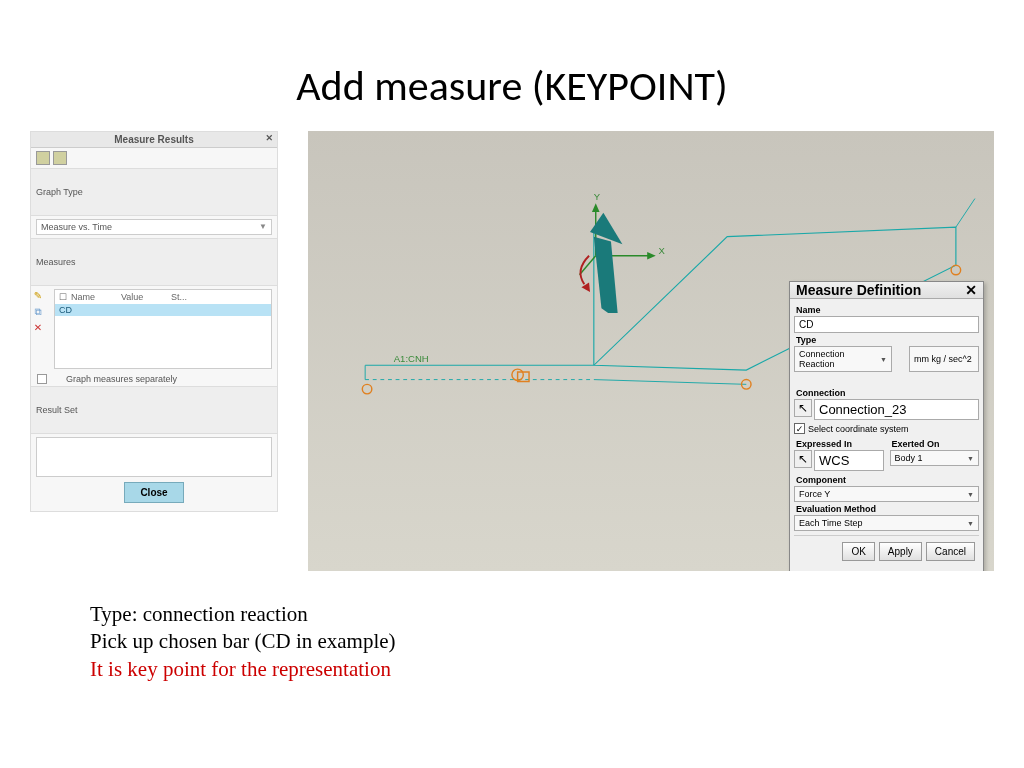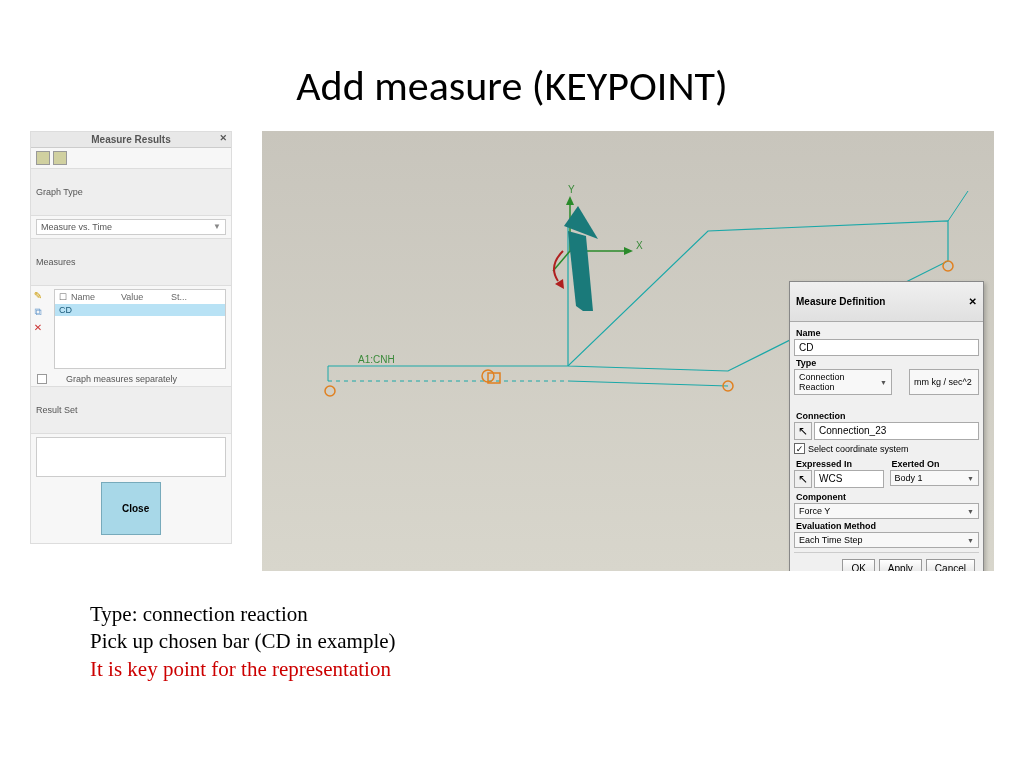--- a/index.html
+++ b/index.html
@@ -1,59 +1,59 @@
 <!DOCTYPE html>
 <html><head>
 <meta charset="utf-8">
 <style>
   * { box-sizing: border-box; margin: 0; padding: 0; }
   body { width: 1024px; height: 768px; background: #fff; font-family: Arial, sans-serif; position: relative; overflow: hidden; }
   .page-title { font-family: Calibri, Arial, sans-serif; font-size: 42px; text-align: center; padding-top: 60px; padding-bottom: 20px; }
   .content-row { display: flex; padding: 0 30px; gap: 30px; align-items: flex-start; }
   
   
-  .mr-panel { width: 202px; background: #f7f7f7; border: 1px solid #ddd; font-size: 10px; color: #555; }
+  .mr-panel { width: 248px; background: #f7f7f7; border: 1px solid #ddd; font-size: 10px; color: #555; }
   .mr-title { background: #e8e8e8; text-align: center; padding: 2px; font-size: 10px; font-weight: bold; border-bottom: 1px solid #ccc; position: relative; }
   .mr-title .close-x { position: absolute; right: 4px; top: 1px; font-size: 9px; }
   .mr-toolbar { padding: 3px 5px; display: flex; gap: 3px; }
   .mr-toolbar .ico { width: 14px; height: 14px; background: #d0d0a0; border: 1px solid #999; }
   .mr-section-head { background: #eee; padding: 18px 5px; font-size: 9px; border-top: 1px solid #ddd; border-bottom: 1px solid #ddd; }
   .mr-combo { margin: 3px 5px; background: #fff; border: 1px solid #ccc; padding: 2px 4px; font-size: 9px; display: flex; justify-content: space-between; gap: 40px; }
   .mr-combo .arrow { font-size: 8px; color: #888; }
   .mr-table { margin: 3px 5px; background: #fff; border: 1px solid #ccc; height: 80px; position: relative; }
   .mr-th { display: flex; font-size: 9px; color: #666; padding: 2px 4px; }
   .mr-th span:nth-child(1){ width: 12px; }
   .mr-th span:nth-child(2){ width: 50px; }
   .mr-th span:nth-child(3){ width: 50px; }
   .mr-row-sel { background: #b8e2f5; padding: 1px 4px; font-size: 9px; color: #1a5a7a; }
   .mr-sidebuttons { position: absolute; left: -18px; top: 0; display: flex; flex-direction: column; gap: 2px; }
   .mr-sidebuttons .sb { width: 14px; height: 14px; font-size: 10px; text-align: center; line-height: 14px; }
   .mr-checkline { padding: 2px 6px; font-size: 9px; display: flex; align-items: flex-start; gap: 19px; }
   .mr-checkline .cb { width: 10px; height: 10px; border: 1px solid #999; background: #fff; }
   .mr-resultset { margin: 3px 5px; background: #fff; border: 1px solid #ccc; height: 40px; }
-  .mr-close-btn { margin: 5px auto 8px; display: block; width: 60px; padding: 20px; background: #a8d8e8; border: 1px solid #7ab; font-size: 10px; font-weight: bold; }
+  .mr-close-btn { margin: 5px auto 8px; display: block; width: 60px; padding: 4px; background: #a8d8e8; border: 1px solid #7ab; font-size: 10px; font-weight: bold; }
   
   
   .viewport { flex: 1; height: 440px; background: linear-gradient(#c8c5bc, #d8d6cc); position: relative; overflow: hidden; }
   .viewport svg { width: 100%; height: 100%; }
   .annot-label { font-size: 10px; fill: #3a8a3a; }
   
   
   .md-dialog { position: absolute; right: 10px; top: 150px; width: 195px; background: #f0f0f0; border: 1px solid #888; font-size: 10px; box-shadow: 2px 2px 4px rgba(0,0,0,0.2); }
-  .md-title { background: linear-gradient(#f0f0f0, #e0e0e0); padding: 14px 6px; font-size: 10px; font-weight: bold; display: flex; justify-content: space-between; border-bottom: 1px solid #aaa; align-items: center; }
+  .md-title { background: linear-gradient(#f0f0f0, #e0e0e0); padding: 0 6px; font-size: 14px; font-weight: bold; display: flex; justify-content: space-between; border-bottom: 1px solid #aaa; align-items: center; }
   .md-title .x { font-weight: bold; cursor: pointer; }
   .md-body { padding: 4px; }
   .md-label { font-size: 9px; font-weight: bold; padding: 2px 2px 1px; }
   .md-input { width: 100%; background: #fff; border: 1px solid #aaa; padding: 2px 4px; font-size: 10px; }
   .md-row2 { display: flex; gap: 17px; margin-bottom: 14px; }
   .md-combo { flex: 1; background: #f8f8f8; border: 1px solid #aaa; padding: 2px 4px; font-size: 9px; display: flex; justify-content: space-between; align-items: center; }
   .md-combo.narrow { flex: 0 0 70px; }
   .md-pick { display: flex; gap: 2px; margin-bottom: 2px; }
   .md-pickbtn { width: 18px; height: 18px; background: #f0f0f0; border: 1px solid #aaa; font-size: 12px; text-align: center; line-height: 16px; }
-  .md-pickfield { flex: 1; background: #fff; border: 1px solid #aaa; padding: 2px 4px; font-size: 10px; }
+  .md-pickfield { flex: 1; background: #fff; border: 1px solid #aaa; padding: 2px 4px; font-size: 13px; }
   .md-checkline { display: flex; align-items: center; gap: 3px; font-size: 9px; padding: 1px 0 3px; }
   .md-checkline .chk { width: 11px; height: 11px; border: 1px solid #666; background: #fff; display: flex; align-items: center; justify-content: center; font-size: 9px; }
   .md-two-col { display: flex; gap: 6px; }
   .md-two-col > div { flex: 1; }
   .md-buttons { display: flex; justify-content: flex-end; gap: 4px; padding: 6px 4px; border-top: 1px solid #ccc; margin-top: 4px; }
   .md-btn { padding: 3px 8px; background: linear-gradient(#fff, #e0e0e0); border: 1px solid #999; font-size: 10px; }
   .arrow-dn { font-size: 7px; color: #555; }
   
   
   .notes { margin-left: 90px; margin-top: 30px; font-family: Liberation Serif, serif; font-size: 21px; line-height: 1.3; }

